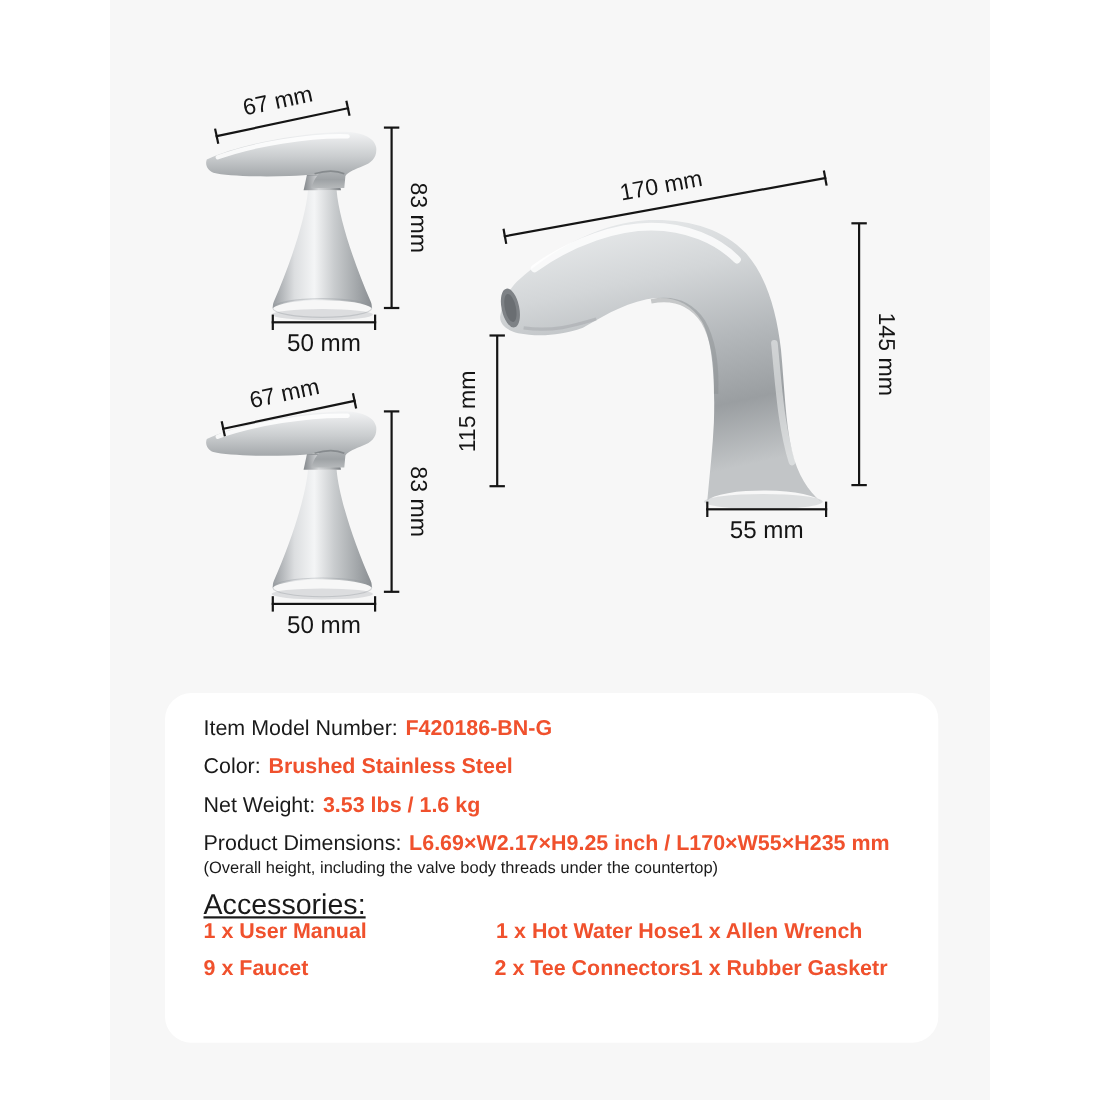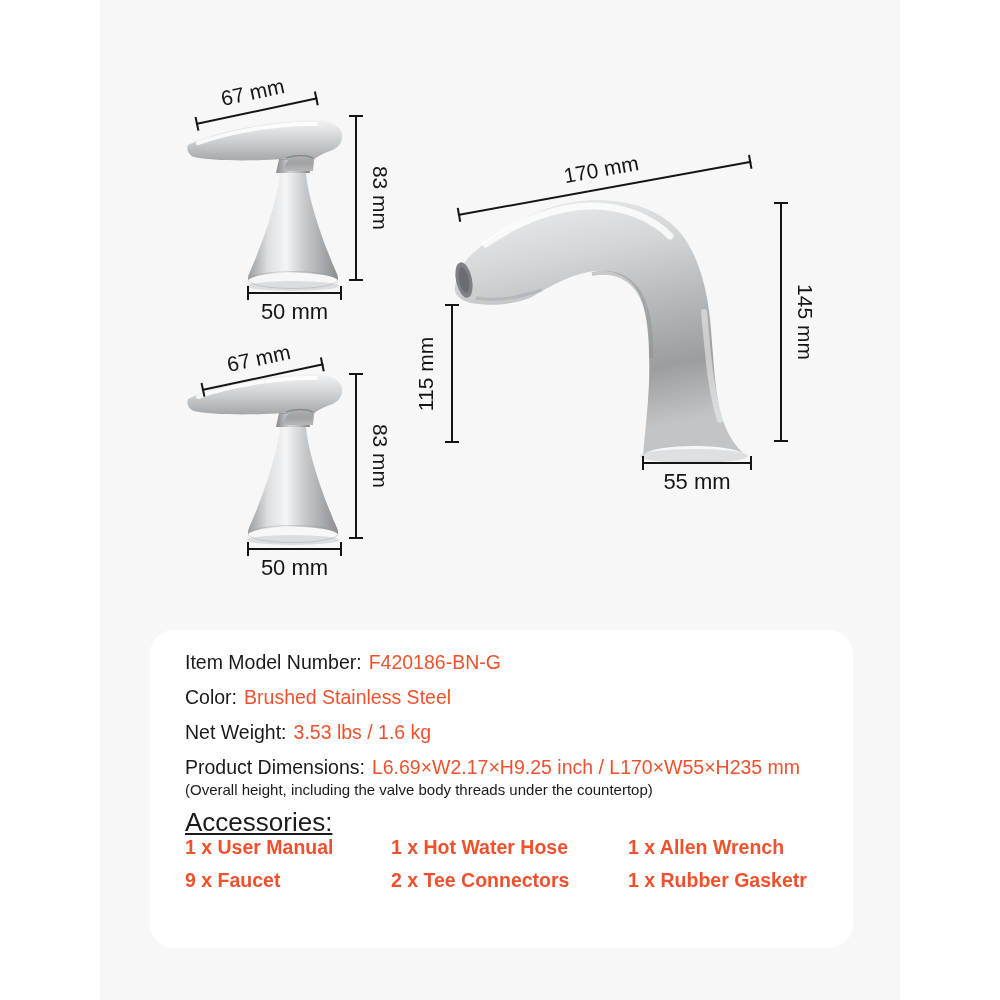--- a/index.html
+++ b/index.html
@@ -41,26 +41,26 @@
   .hdim .cap.l{left:0;} .hdim .cap.r{right:0;}
   .hdim .dlbl{left:50%;top:6px;transform:translateX(-50%);font-size:22px;}
 
   
   .card{
     position:absolute;left:150px;top:630px;width:703px;height:318px;
     background:#ffffff;border-radius:24px;
   }
   .spec-row{position:absolute;left:35px;right:28px;font-size:19.5px;line-height:24px;}
   .spec-label{color:#1a1a1a;font-weight:400;}
-  .spec-value{color:#f0512d;font-weight:400;margin-left:7px;}
+  .spec-value{color:#f0512d;font-weight:700;margin-left:7px;}
   .spec-note{display:block;font-size:15px;line-height:21px;color:#1a1a1a;font-weight:400;}
   .acc-title{position:absolute;left:35px;font-size:26px;color:#1a1a1a;text-decoration:underline;}
   .acc-grid{position:absolute;left:35px;right:20px;display:flex;}
   .acc-col{display:flex;flex-direction:column;gap:13px;}
-  .acc-col.c1{width:206px;justify-content:center;} .acc-col.c2{width:237px;} .acc-col.c3{flex:1;}
+  .acc-col.c1{width:206px;justify-content:center;} .acc-col.c2{width:237px;align-items:flex-end;} .acc-col.c3{flex:1;}
   .acc-item{font-size:19.5px;line-height:20px;font-weight:700;color:#f0512d;white-space:nowrap;}
 </style>
 </head>
 <body>
 
 <div class="panel"></div>
 
 <svg width="0" height="0" style="position:absolute">
   <defs>
     <linearGradient id="coneG" x1="0" y1="0" x2="1" y2="0">

